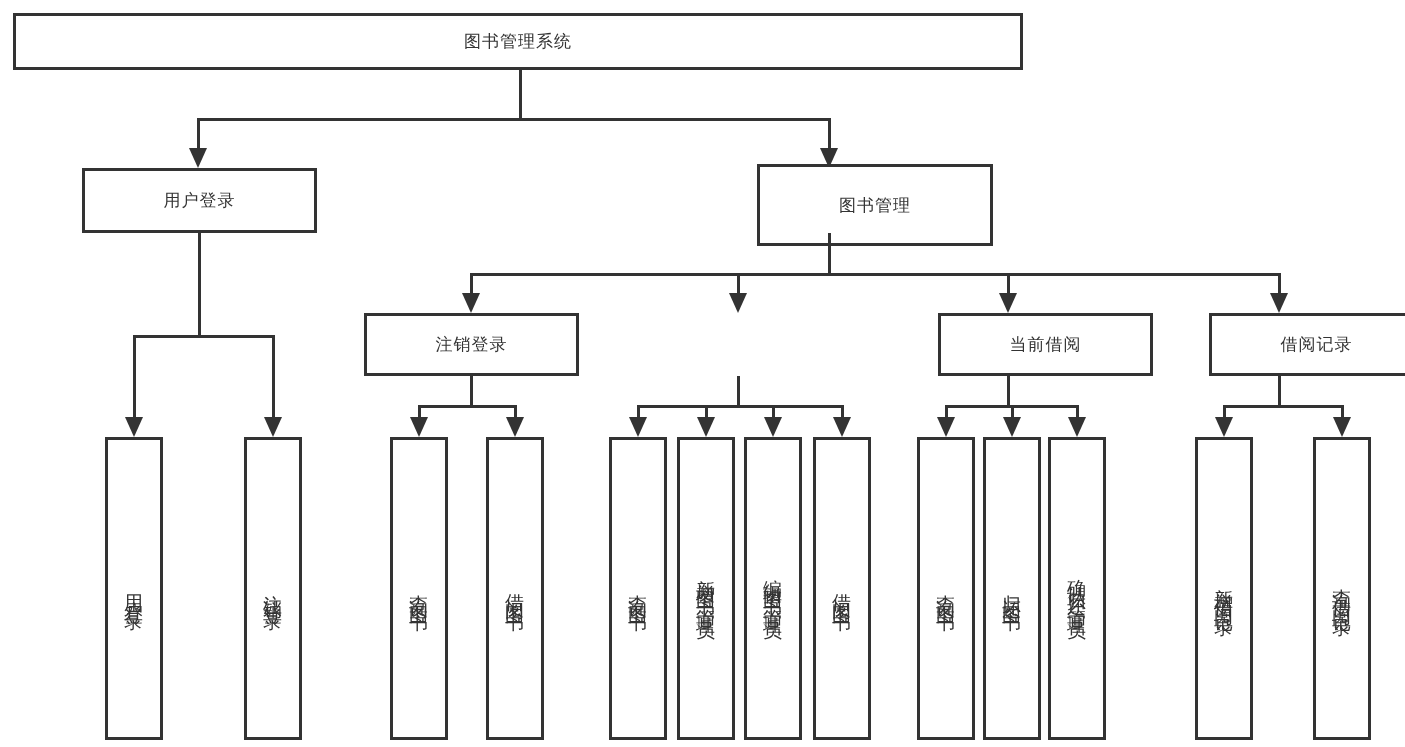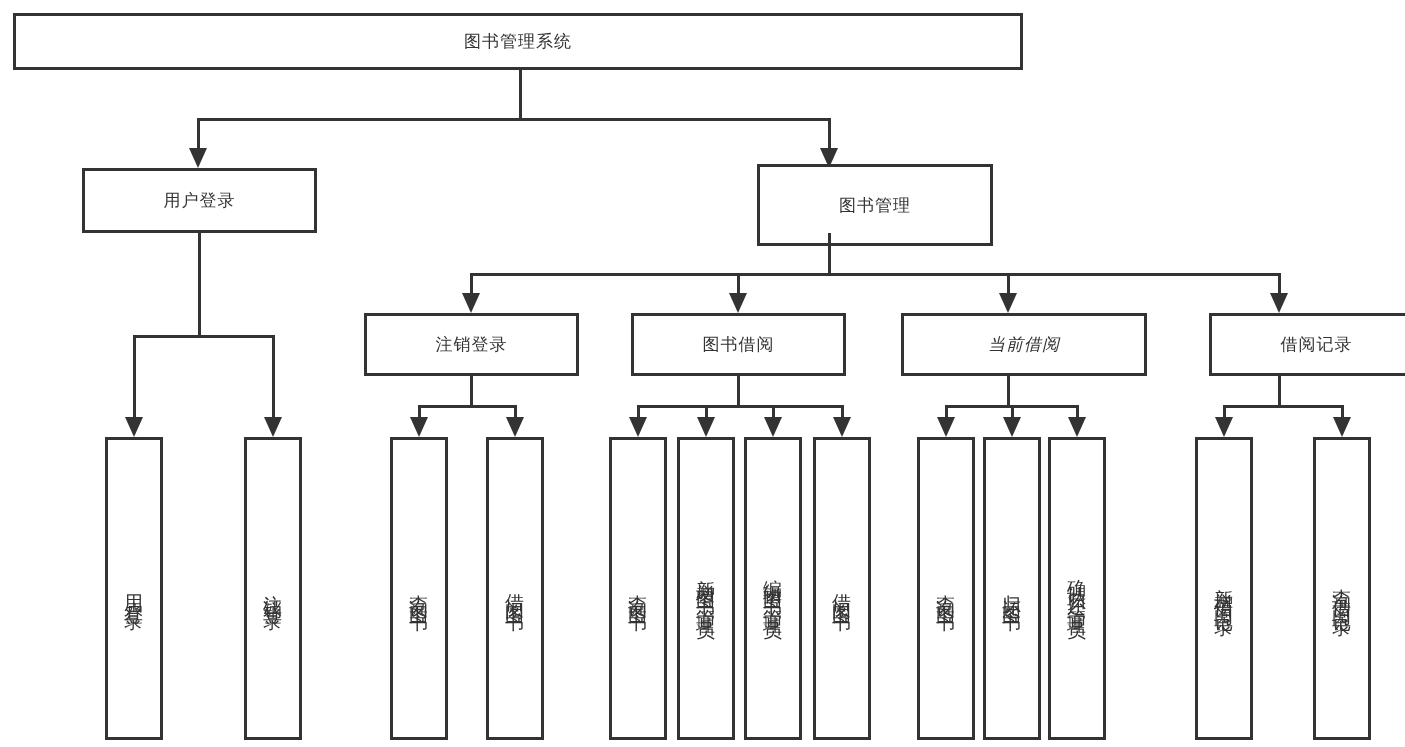--- a/index.html
+++ b/index.html
@@ -81,22 +81,21 @@
   <div class="vl" style="left:470px;top:273px;height:22px;"></div>
   <div class="ar" style="left:462px;top:293px;"></div>
   <div class="vl" style="left:737px;top:273px;height:22px;"></div>
   <div class="ar" style="left:729px;top:293px;"></div>
   <div class="vl" style="left:1007px;top:273px;height:22px;"></div>
   <div class="ar" style="left:999px;top:293px;"></div>
   <div class="vl" style="left:1278px;top:273px;height:22px;"></div>
   <div class="ar" style="left:1270px;top:293px;"></div>
 
   <div class="box" style="left:364px;top:313px;width:215px;height:63px;">注销登录</div>
-  <div class="box" style="left:631px;top:313px;width:215px;height:63px;">图书借阅</div>
-  <div class="box" style="left:901px;top:313px;width:246px;height:63px;font-style:italic;">当前借阅</div>
+  <div class="box" style="left:938px;top:313px;width:215px;height:63px;">当前借阅</div>
   <div class="box" style="left:1209px;top:313px;width:215px;height:63px;">借阅记录</div>
 
   <div class="vl" style="left:470px;top:376px;height:29px;"></div>
   <div class="hl" style="left:418px;top:405px;width:98px;"></div>
   <div class="vl" style="left:418px;top:405px;height:14px;"></div>
   <div class="ar" style="left:410px;top:417px;"></div>
   <div class="vl" style="left:514px;top:405px;height:14px;"></div>
   <div class="ar" style="left:506px;top:417px;"></div>
 
   <div class="vl" style="left:737px;top:376px;height:29px;"></div>

